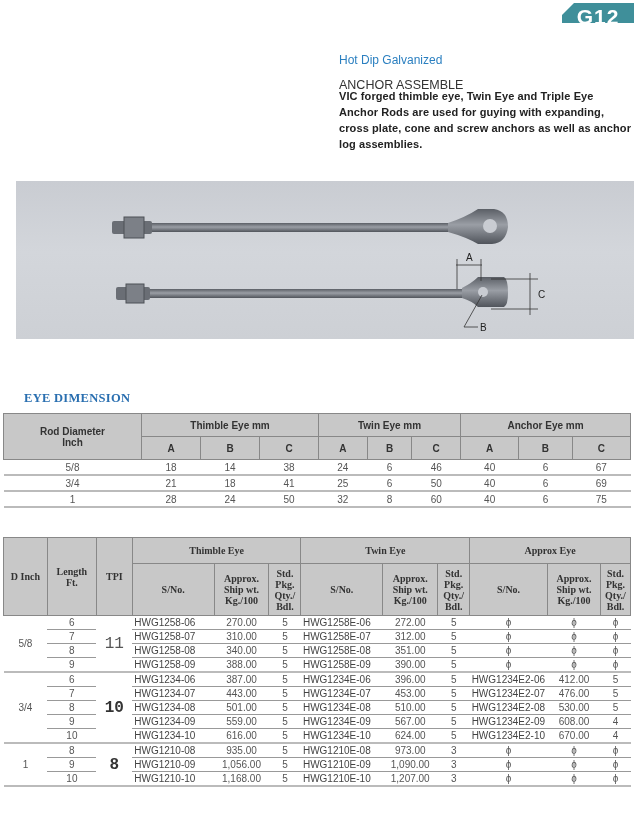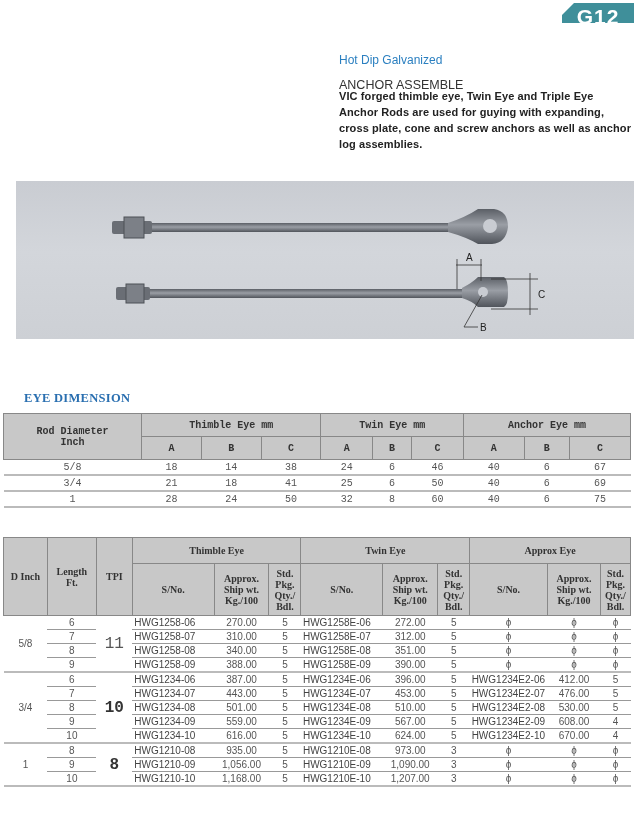--- a/index.html
+++ b/index.html
@@ -15,21 +15,21 @@
 
   .photo { position:absolute; left:16px; top:181px; width:618px; height:158px; background:linear-gradient(180deg,#c9ccd2 0%,#d3d6db 45%,#cdd0d5 100%); }
   .photo svg { position:absolute; left:0; top:0; }
 
   .sec-title { position:absolute; left:24px; top:391px; font-family:"Liberation Serif", serif; font-weight:bold; font-size:12.5px; color:#2a6fb0; letter-spacing:0.3px; }
 
   table { border-collapse:collapse; position:absolute; }
   th { background:#c8c8c8; font-weight:bold; color:#333; font-size:10px; border:1px solid #888; }
   td { font-size:10px; color:#555; text-align:center; padding:0; }
 
-  #dim-table { left:3px; top:413px; width:628px;font-family:Liberation Mono, monospace; }
+  #dim-table { left:3px; top:413px; width:628px; }
   #dim-table th { height:20px; }
   #dim-table td { height:14px; border-bottom:2px solid #bbb; }
 
   #spec-table { left:3px; top:537px; width:628px; }
   #spec-table th { line-height:11px;font-family:Liberation Serif, serif; }
   #spec-table td { height:13px; font-size:10px; color:#555; }
   #spec-table td.sno { text-align:left; color:#444; padding-left:2px; }
   #spec-table tr.r td { border-bottom:1px solid #999; }
   #spec-table tr.gend td { border-bottom:2px solid #bbb; }
   #spec-table td.tpi { font-weight:bold; color:#333; font-size:16px;font-family:Liberation Mono, monospace; }

